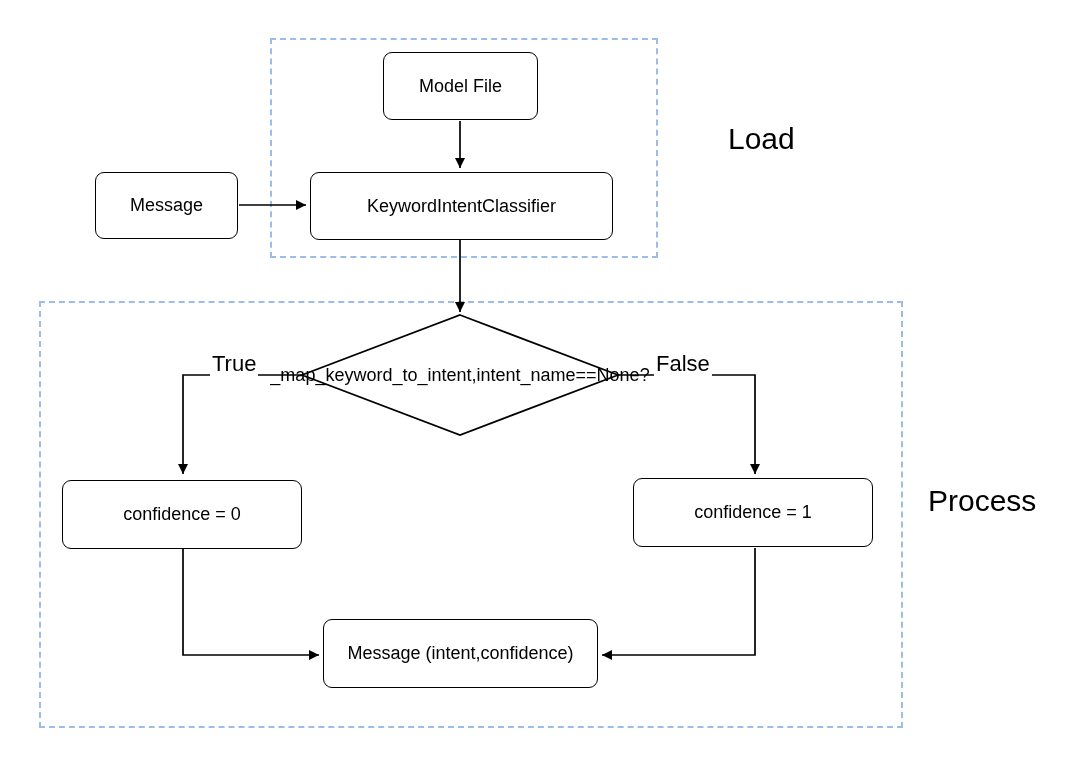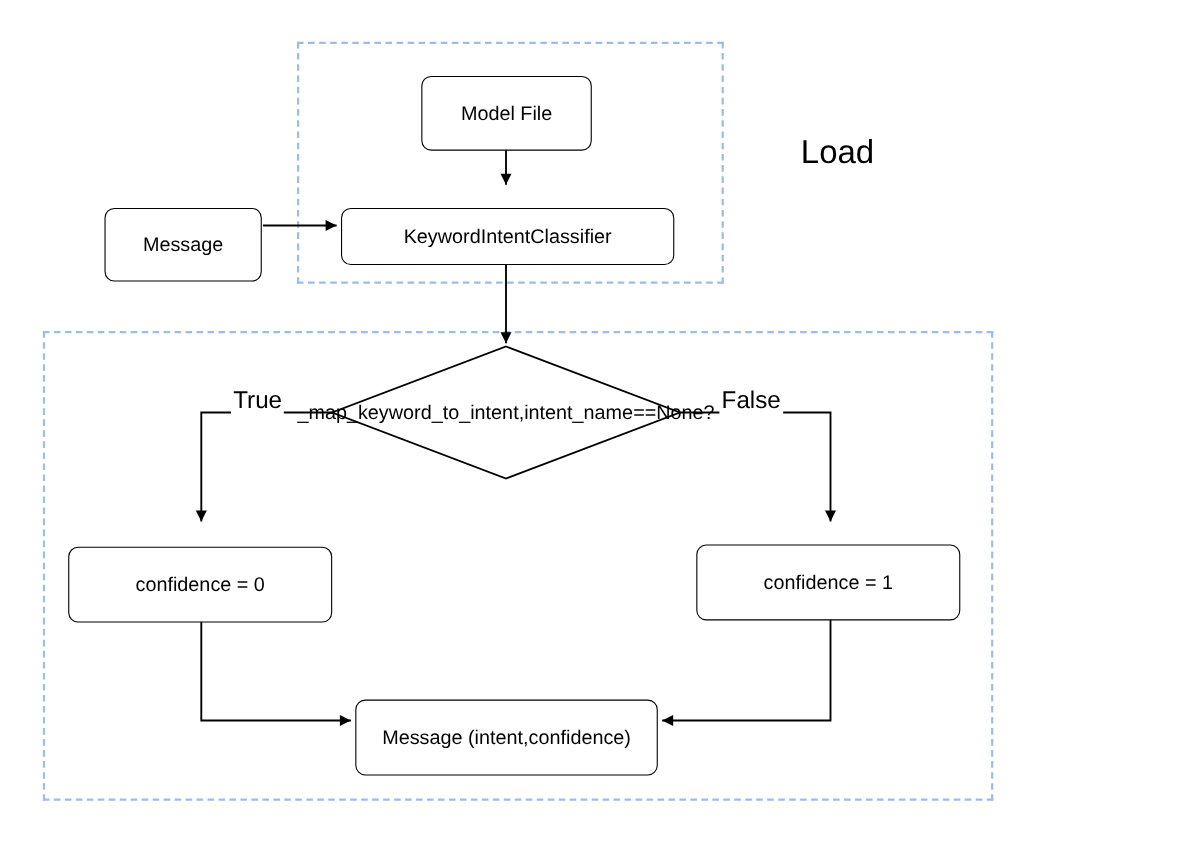--- a/index.html
+++ b/index.html
@@ -34,21 +34,20 @@
     position: absolute;
     border: 1.6px solid var(--node-border);
     border-radius: 9px;
     background: var(--node-fill);
     display: flex;
     align-items: center;
     justify-content: center;
     text-align: center;
     font-size: 18px;
     line-height: 1.25;
-    margin-top: 17px;
   }
   .diamond-label {
     position: absolute;
     display: flex;
     flex-direction: row;
     align-items: center;
     justify-content: center;
     text-align: center;
     font-size: 18px;
     line-height: 1.25;
@@ -101,21 +100,21 @@
   </svg>
 
   <div class="node" style="left:383px; top:52px; width:155px; height:68px;">
     <span>Model File</span>
   </div>
 
   <div class="node" style="left:95px; top:172px; width:143px; height:67px;">
     <span>Message</span>
   </div>
 
-  <div class="node" style="left:310px; top:172px; width:303px; height:52px;">
+  <div class="node" style="left:310px; top:172px; width:303px; height:68px;">
     <span>KeywordIntentClassifier</span>
   </div>
 
   <div class="node" style="left:62px; top:480px; width:240px; height:69px;">
     <span>confidence = 0</span>
   </div>
 
   <div class="node" style="left:633px; top:478px; width:240px; height:69px;">
     <span>confidence = 1</span>
   </div>
@@ -126,14 +125,15 @@
 
   <div class="diamond-label" style="left:330px; top:340px; width:260px; height:70px;">
     <span>_map_keyword_to_intent,</span>
     <span>intent_name==None?</span>
   </div>
 
   <span class="edge-label" style="left:210px; top:351px;">True</span>
   <span class="edge-label" style="left:654px; top:351px;">False</span>
 
   <span class="group-label" style="left:728px; top:122px;">Load</span>
+  <span class="group-label" style="left:928px; top:484px;">Process</span>
 
 </div>
 
 </body></html>

